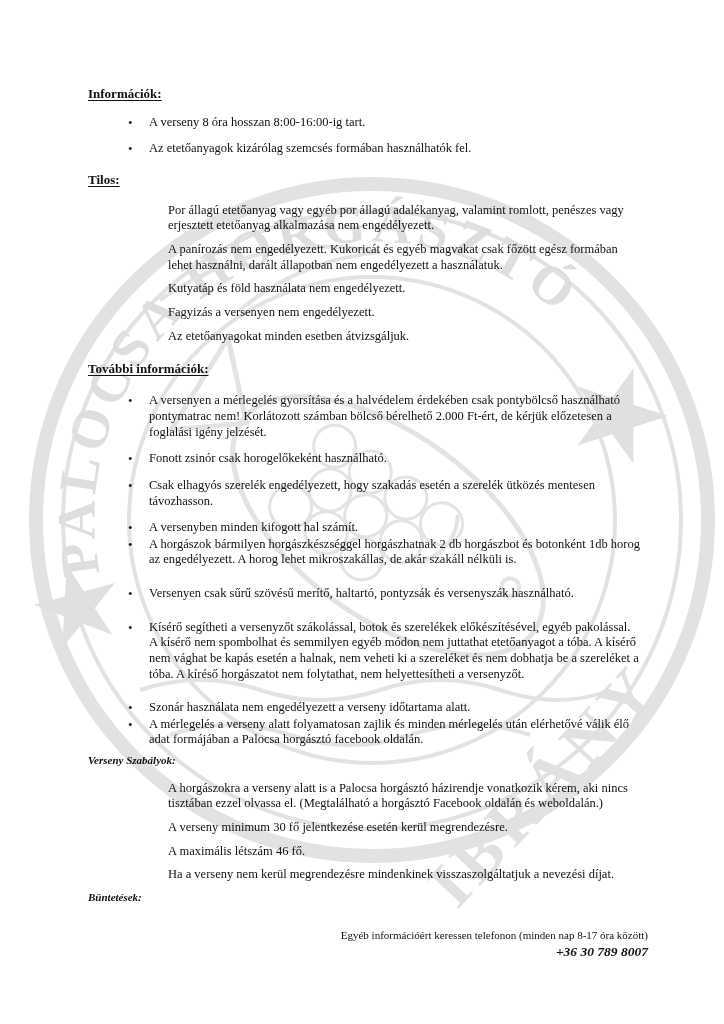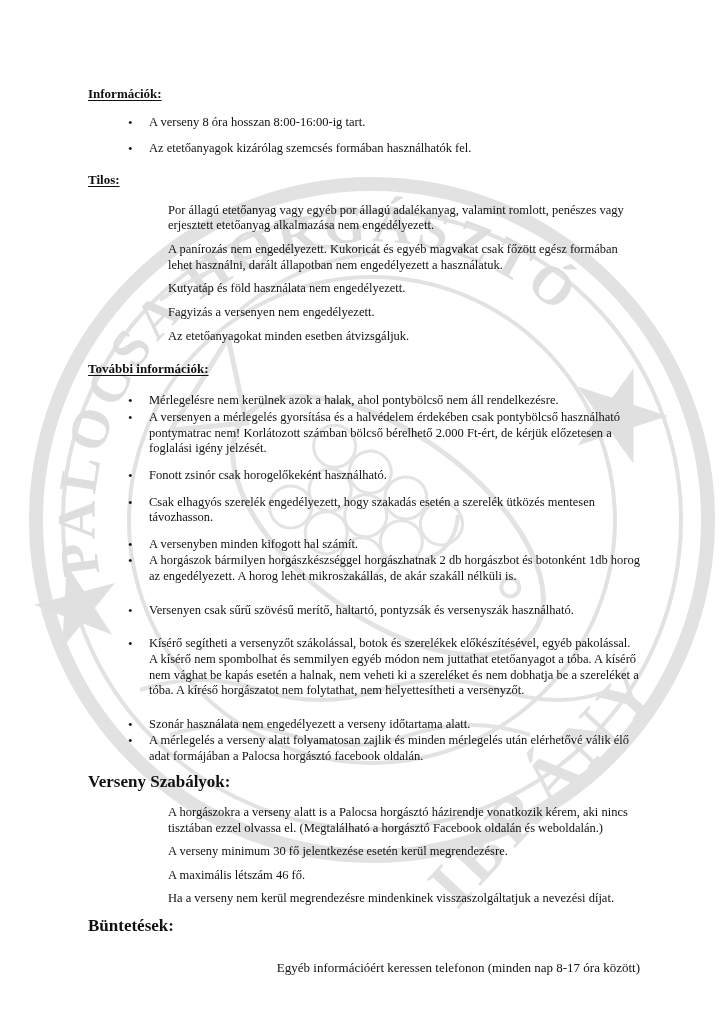--- a/index.html
+++ b/index.html
@@ -21,41 +21,41 @@
     box-sizing:border-box;
     padding:86px 84px 0 88px;
     font-size:12.5px;line-height:1.25;
   }
   h3.h-small{
     font-size:13px;font-weight:bold;margin:0 0 13px 0;
     text-decoration:underline;text-underline-offset:2px;
   }
   h3.mt-tilos{margin-top:15px;margin-bottom:15px;}
   h3.mt-tovabbi{margin-top:17px;margin-bottom:16px;}
-  h2.h-large{font-size:17px;font-weight:bold;margin:6px 0 13px 0;}
+  h2.h-large{font-size:11px;font-weight:bold;margin:6px 0 13px 0;font-style:italic;}
   ul.bullets{list-style:none;margin:0 0 0 36px;padding:0;}
   ul.bullets li{position:relative;padding-left:25px;margin-bottom:10px;}
   ul.bullets.tovabbi li{margin-bottom:11px;}
   ul.bullets li.t0{margin-bottom:1px;}
   ul.bullets li.g18{margin-bottom:18px;}
   ul.bullets li::before{
     content:"\2022";
     position:absolute;left:4px;top:0;
     font-size:13px;
   }
   ul.bullets li:last-child{margin-bottom:0;}
   .indent-para{margin:0 0 0 72px;}
   .indent-para p{margin:8px;}
   b{font-weight:normal;}
   .footer{
     margin-top:24px;
     text-align:right;
     margin-right:-8px;
   }
-  .footer .f-line{font-size:13px;margin:8px;}
+  .footer .f-line{font-size:11px;margin:0;}
   .footer .f-phone{font-size:13.5px;font-weight:bold;font-style:italic;margin:2px 0 0 0;}
 </style>
 </head>
 <body>
 
 <div class="page">
 
   <svg class="watermark" viewBox="0 0 724 1024" aria-hidden="true">
     <g fill="none" stroke="#e2e2e2">
       <circle cx="372" cy="520" r="336" stroke-width="14"></circle>
@@ -111,21 +111,20 @@
     <div class="indent-para">
       <p>Por állagú etetőanyag vagy egyéb por állagú adalékanyag, valamint romlott, penészes vagy erjesztett etetőanyag alkalmazása nem engedélyezett.</p>
       <p>A panírozás nem engedélyezett. Kukoricát és egyéb magvakat csak főzött egész formában lehet használni, darált állapotban nem engedélyezett a használatuk.</p>
       <p>Kutyatáp és föld használata nem engedélyezett.</p>
       <p>Fagyizás a versenyen nem engedélyezett.</p>
       <p>Az etetőanyagokat minden esetben átvizsgáljuk.</p>
     </div>
 
     <h3 class="h-small mt-tovabbi">További információk:</h3>
     <ul class="bullets tovabbi">
-      <li class="t0"><span><span>Mérlegelésre nem kerülnek azok a halak, ahol pontybölcső nem áll rendelkezésre.</span></span></li>
       <li><span><span>A versenyen a mérlegelés gyorsítása és a halvédelem érdekében </span><b>csak pontybölcső használható pontymatrac nem! Korlátozott számban bölcső bérelhető 2.000 Ft-ért, de kérjük előzetesen a foglalási igény jelzését.</b></span></li>
       <li><span><span>Fonott zsinór csak horogelőkeként használható.</span></span></li>
       <li><span><span>Csak elhagyós szerelék engedélyezett, hogy szakadás esetén a szerelék ütközés mentesen távozhasson.</span></span></li>
       <li class="t0"><span><b>A versenyben minden kifogott hal számít.</b></span></li>
       <li class="g18"><span><span>A horgászok bármilyen horgászkészséggel horgászhatnak 2 db horgászbot és botonként 1db horog az engedélyezett. A horog lehet mikroszakállas, de akár szakáll nélküli is.</span></span></li>
       <li class="g18"><span><b>Versenyen csak sűrű szövésű merítő, haltartó, pontyzsák és versenyszák használható.</b></span></li>
       <li class="g18"><span><span>Kísérő segítheti a versenyzőt szákolással, botok és szerelékek előkészítésével, egyéb pakolással. A kísérő nem spombolhat és semmilyen egyéb módon nem juttathat etetőanyagot a tóba. A kísérő nem vághat be kapás esetén a halnak, nem veheti ki a szereléket és nem dobhatja be a szereléket a tóba. A kíréső horgászatot nem folytathat, nem helyettesítheti a versenyzőt.</span></span></li>
       <li class="t0"><span><span>Szonár használata nem engedélyezett a verseny időtartama alatt.</span></span></li>
       <li><span><b>A mérlegelés a verseny alatt folyamatosan zajlik</b><span> és minden mérlegelés után elérhetővé válik </span><b>élő adat formájában a Palocsa horgásztó facebook oldalán</b><span>.</span></span></li>
     </ul>
@@ -135,16 +134,17 @@
       <p><b>A horgászokra a verseny alatt is a Palocsa horgásztó házirendje vonatkozik</b><span> kérem, aki nincs tisztában ezzel olvassa el. (Megtalálható a horgásztó Facebook oldalán és weboldalán.)</span></p>
       <p><span>A verseny </span><b>minimum 30 fő</b><span> jelentkezése esetén kerül megrendezésre.</span></p>
       <p><span>A maximális létszám 46 fő.</span></p>
       <p><span>Ha a verseny nem kerül megrendezésre mindenkinek visszaszolgáltatjuk a nevezési díjat.</span></p>
     </div>
 
     <h2 class="h-large">Büntetések:</h2>
 
     <div class="footer">
       <p class="f-line">Egyéb információért keressen telefonon (minden nap 8-17 óra között)</p>
+      <p class="f-phone">+36 30 789 8007</p>
     </div>
 
   </div>
 </div>
 
 </body></html>

